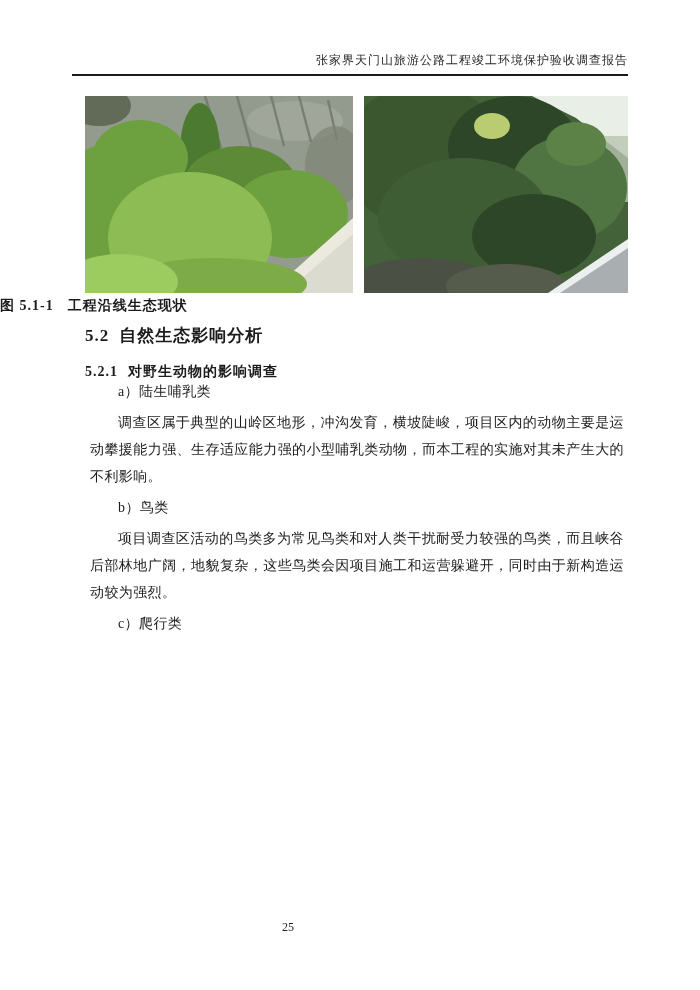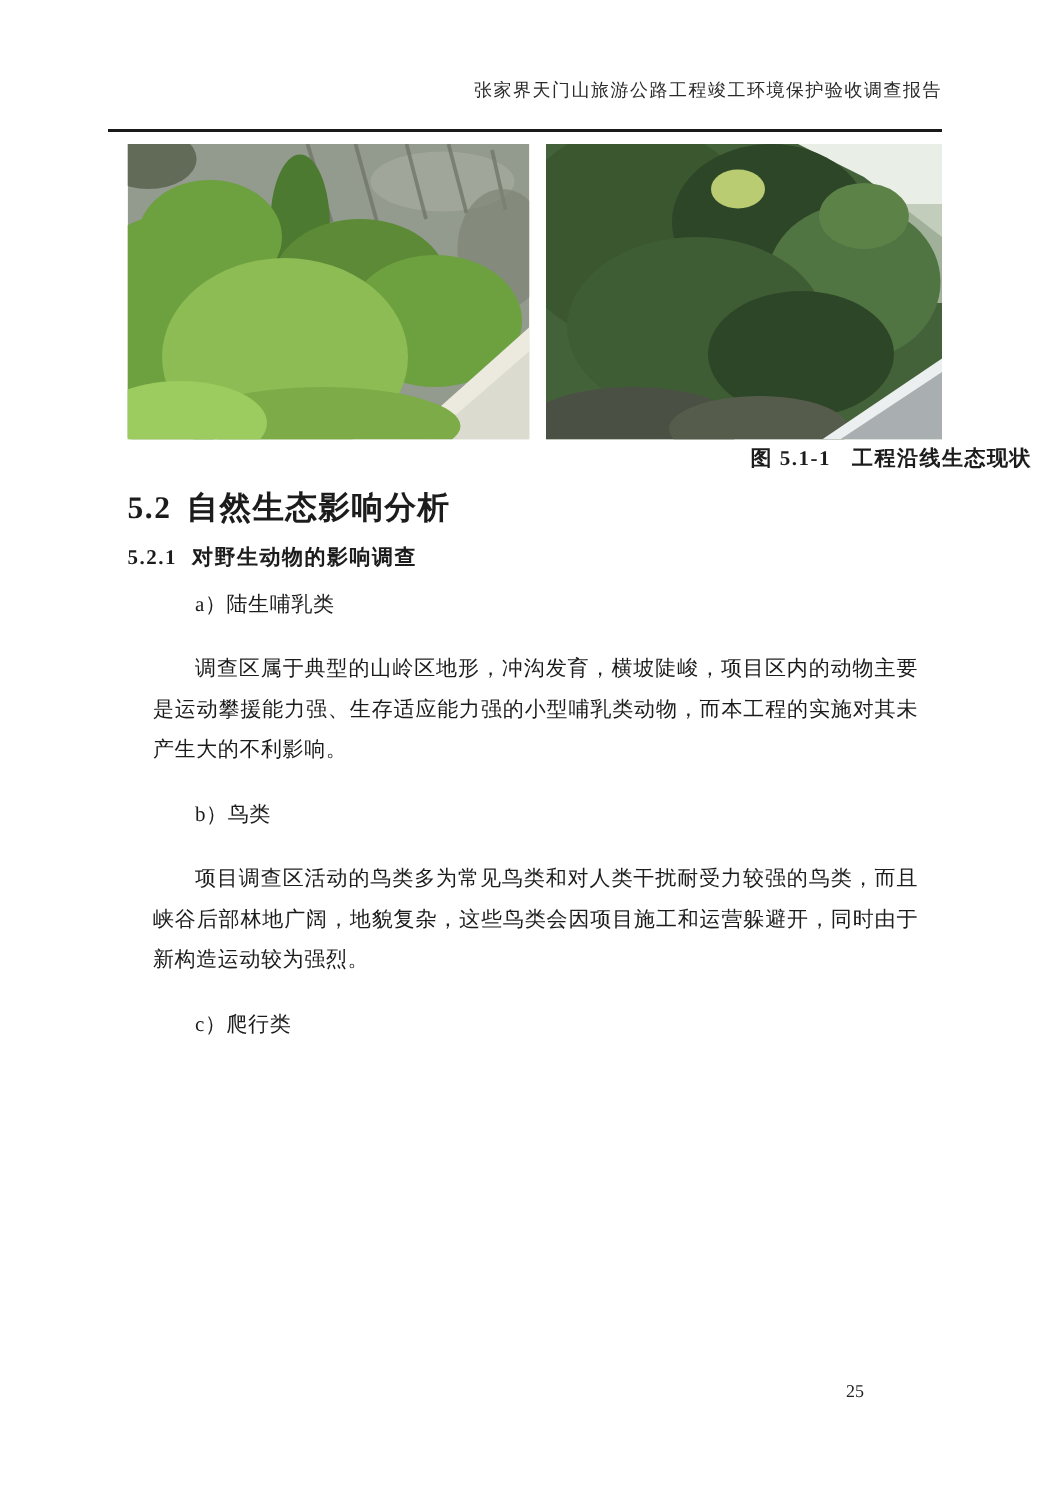--- a/index.html
+++ b/index.html
@@ -11,63 +11,63 @@
     color:#1c1c1c;
     overflow:hidden;
   }
   .page{position:absolute;left:0;top:0;width:700px;height:990px;}
 
   
   .hdr{
     position:absolute;left:72px;top:52px;width:556px;
     text-align:right;
     font-size:12px;letter-spacing:1px;color:#2a2a2a;
-    padding-bottom:17px;
+    padding-bottom:5px;
     border-bottom:2px solid #1a1a1a;
   }
 
   
   .figure-row{
     position:absolute;left:85px;top:96px;width:543px;height:197px;
     display:flex;gap:11px;
   }
   .photo{height:197px;overflow:hidden;}
   .photo svg{display:block;width:100%;height:100%;}
   .photo-left{width:268px;}
   .photo-right{width:264px;}
 
   .caption{
     position:absolute;left:0;top:297px;width:688px;
-    text-align:right;font-weight:bold;font-size:14px;letter-spacing:1px;
+    text-align:left;font-weight:bold;font-size:14px;letter-spacing:1px;
   }
   .caption .cap-gap{display:inline-block;width:14px;}
 
   
   .h-sec{
     position:absolute;left:85px;top:324px;width:543px;
-    font-weight:bold;font-size:21px;letter-spacing:1px;
+    font-weight:bold;font-size:17px;letter-spacing:1px;
   }
   .h-sub{
     position:absolute;left:85px;top:352px;width:543px;
     font-weight:bold;font-size:14px;letter-spacing:1px;margin-top:11px;
   }
   .h-sec .num,.h-sub .num{margin-right:10px;}
 
   
   .content{
     position:absolute;left:86px;top:374px;width:542px;
     font-size:14px;line-height:27px;
     text-align:justify;
     letter-spacing:0.4px;
   }
-  .content .blk{text-indent:2em;margin:16px;}
+  .content .blk{text-indent:2em;margin:4px;}
 
   .pageno{
     position:absolute;left:0;top:920px;width:576px;
-    text-align:right;font-size:12px;color:#222;
+    text-align:center;font-size:12px;color:#222;
   }
 </style>
 </head>
 <body>
 
 <div class="page">
 
   <div class="hdr">
     <span>张家界天门山旅游公路工程竣工环境保护验收调查报告</span>
   </div>

